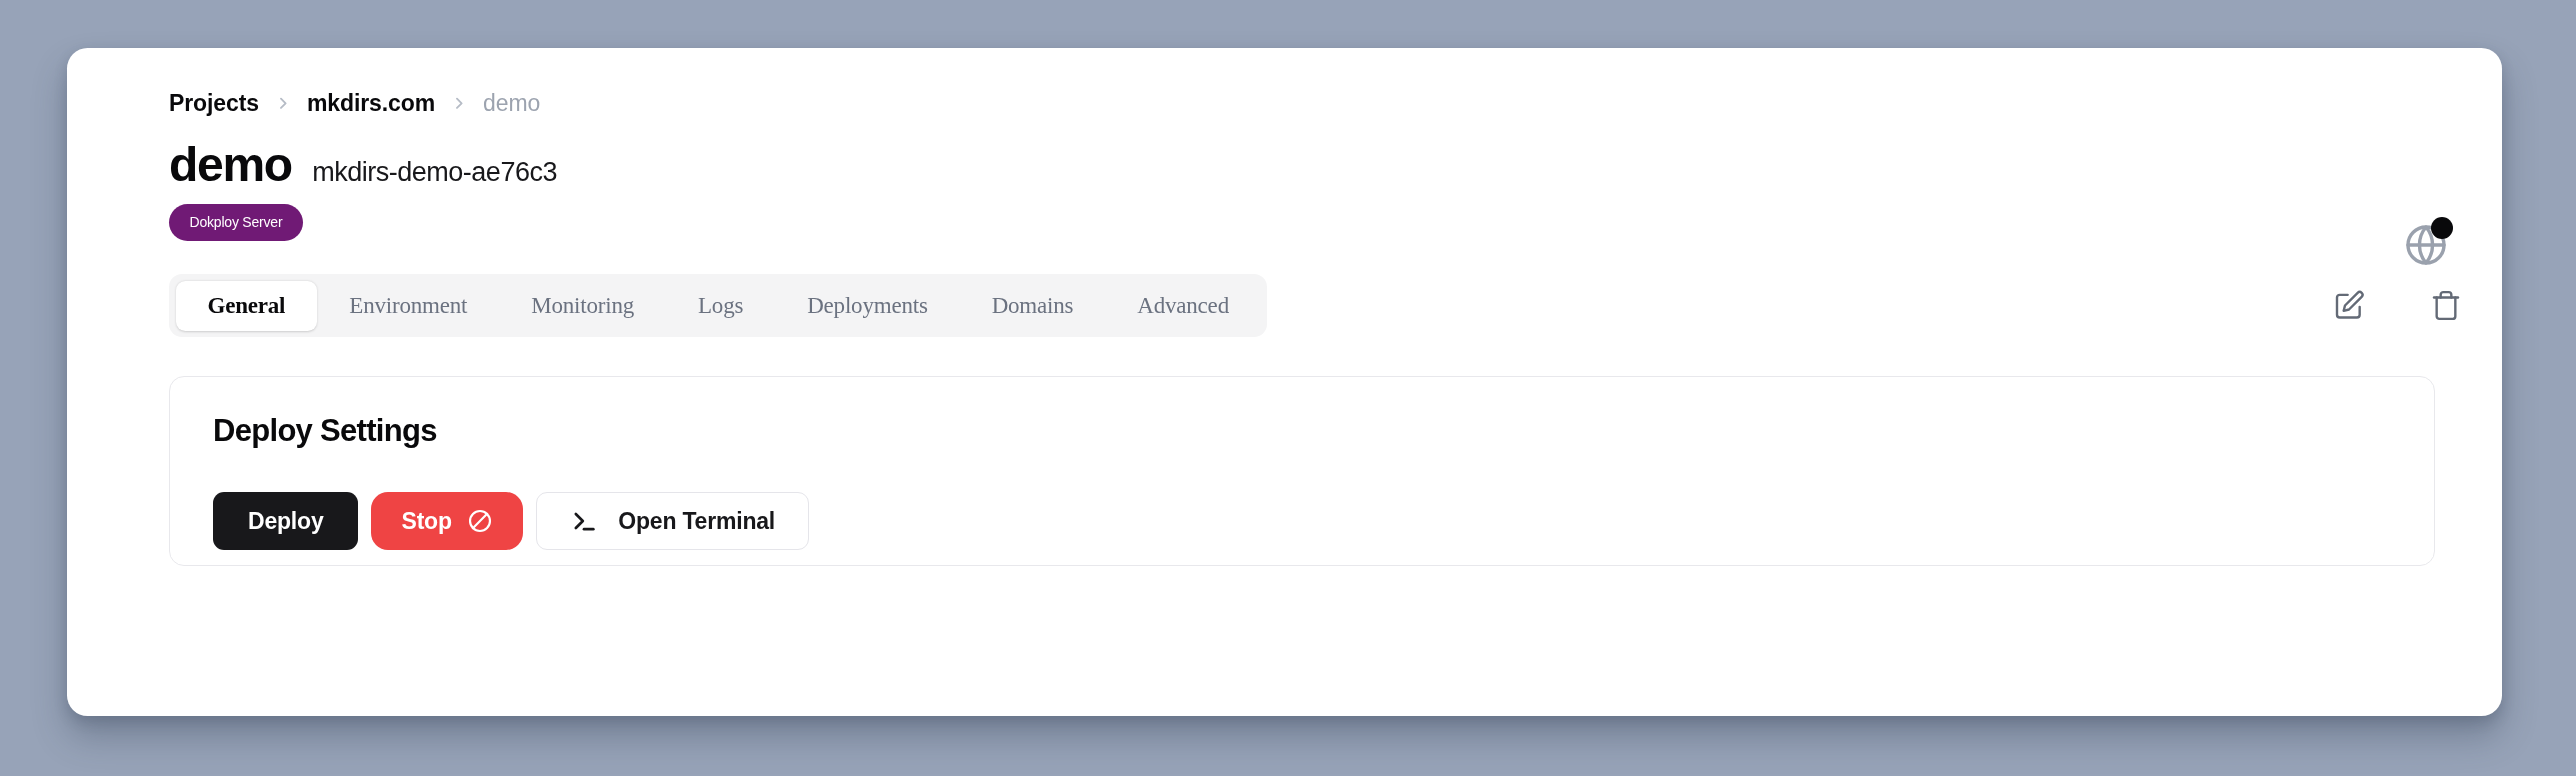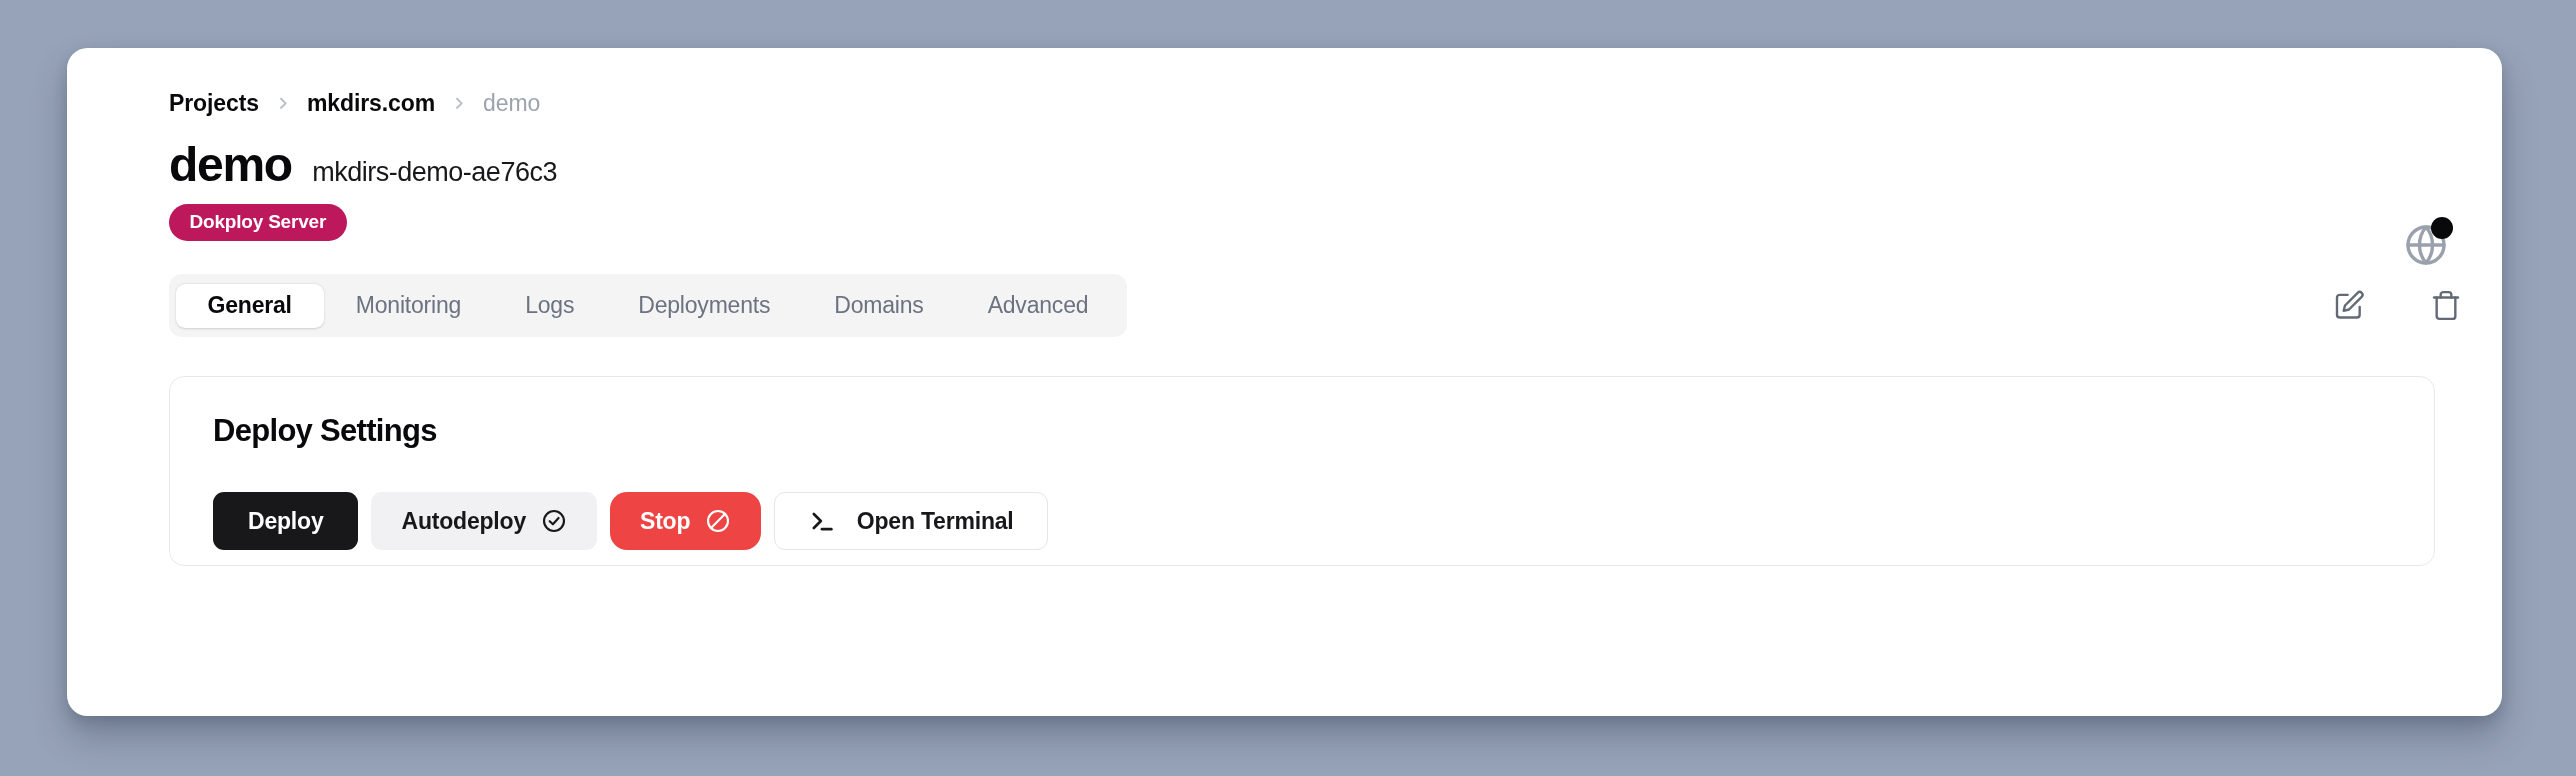--- a/index.html
+++ b/index.html
@@ -81,24 +81,24 @@
     color: #18181b;
     letter-spacing: -0.5px;
   }
 
   .badge-row {
     margin-left: 65px;
     margin-top: 10.2px;
   }
   .badge {
     display: inline-block;
-    background: #be185d;
+    background: #701a75;
     color: #ffffff;
-    font-size: 19px;
-    font-weight: 700;
+    font-size: 14px;
+    font-weight: 400;
     letter-spacing: -0.2px;
     padding: 6.5px 20.5px 7.4px 20.5px;
     border-radius: 929px;
     line-height: 24px;
   }
 
   
   .globe-wrap {
     position: absolute;
     right: 52px;
@@ -129,29 +129,30 @@
     align-items: center;
     background: #f4f4f5;
     border-radius: 13px;
     padding: 6.5px;
     height: 63px;
   }
   .tab {
     display: inline-flex;
     align-items: center;
     justify-content: center;
-    height: 44px;
+    height: 50px;
     padding: 0 32px;
     font-size: 23px;
     font-weight: 500;
     color: #6b7280;
     border-radius: 9.3px;
     letter-spacing: -0.2px;
     white-space: nowrap;
     cursor: pointer;
+    font-family: Liberation Serif, serif;
   }
   .tab.active {
     background: #ffffff;
     color: #09090b;
     font-weight: 700;
     box-shadow: 0 0.9px 2.8px rgba(0,0,0,0.11), 0 0.9px 1.9px rgba(0,0,0,0.06);
   }
 
   .tab-actions {
     position: absolute;
@@ -261,20 +262,21 @@
         <circle cx="12" cy="12" r="9"></circle>
         <line x1="3" y1="12" x2="21" y2="12"></line>
         <path d="M12 3a14 14 0 0 1 0 18 14 14 0 0 1 0-18z"></path>
       </svg>
       <span class="globe-badge-dot"></span>
     </div>
 
     <div class="tabs-row">
       <div class="tablist">
         <div class="tab active">General</div>
+        <div class="tab">Environment</div>
         <div class="tab">Monitoring</div>
         <div class="tab">Logs</div>
         <div class="tab">Deployments</div>
         <div class="tab">Domains</div>
         <div class="tab">Advanced</div>
       </div>
 
       <div class="tab-actions">
         <span class="icon-btn">
           <svg width="32" height="32" viewBox="0 0 24 24" fill="none" stroke="currentColor" stroke-width="1.8" stroke-linecap="round" stroke-linejoin="round">
@@ -294,29 +296,20 @@
     <section class="panel">
       <h2 class="panel-title">Deploy Settings</h2>
 
       <div class="btn-row">
 
         <button class="btn btn-primary">
           <span>Deploy</span>
         </button>
 
 
-        <button class="btn btn-secondary">
-          <span>Autodeploy</span>
-          <span class="bi">
-            <svg width="26" height="26" viewBox="0 0 24 24" fill="none" stroke="currentColor" stroke-width="2" stroke-linecap="round" stroke-linejoin="round">
-              <circle cx="12" cy="12" r="9.2"></circle>
-                <polyline points="8 12.2 11 15 16.2 9.2"></polyline>
-            </svg>
-          </span>
-        </button>
 
 
         <button class="btn btn-danger">
           <span>Stop</span>
           <span class="bi">
             <svg width="26" height="26" viewBox="0 0 24 24" fill="none" stroke="currentColor" stroke-width="2" stroke-linecap="round" stroke-linejoin="round">
               <circle cx="12" cy="12" r="9.2"></circle>
                 <line x1="5.4" y1="18.6" x2="18.6" y2="5.4"></line>
             </svg>
           </span>

